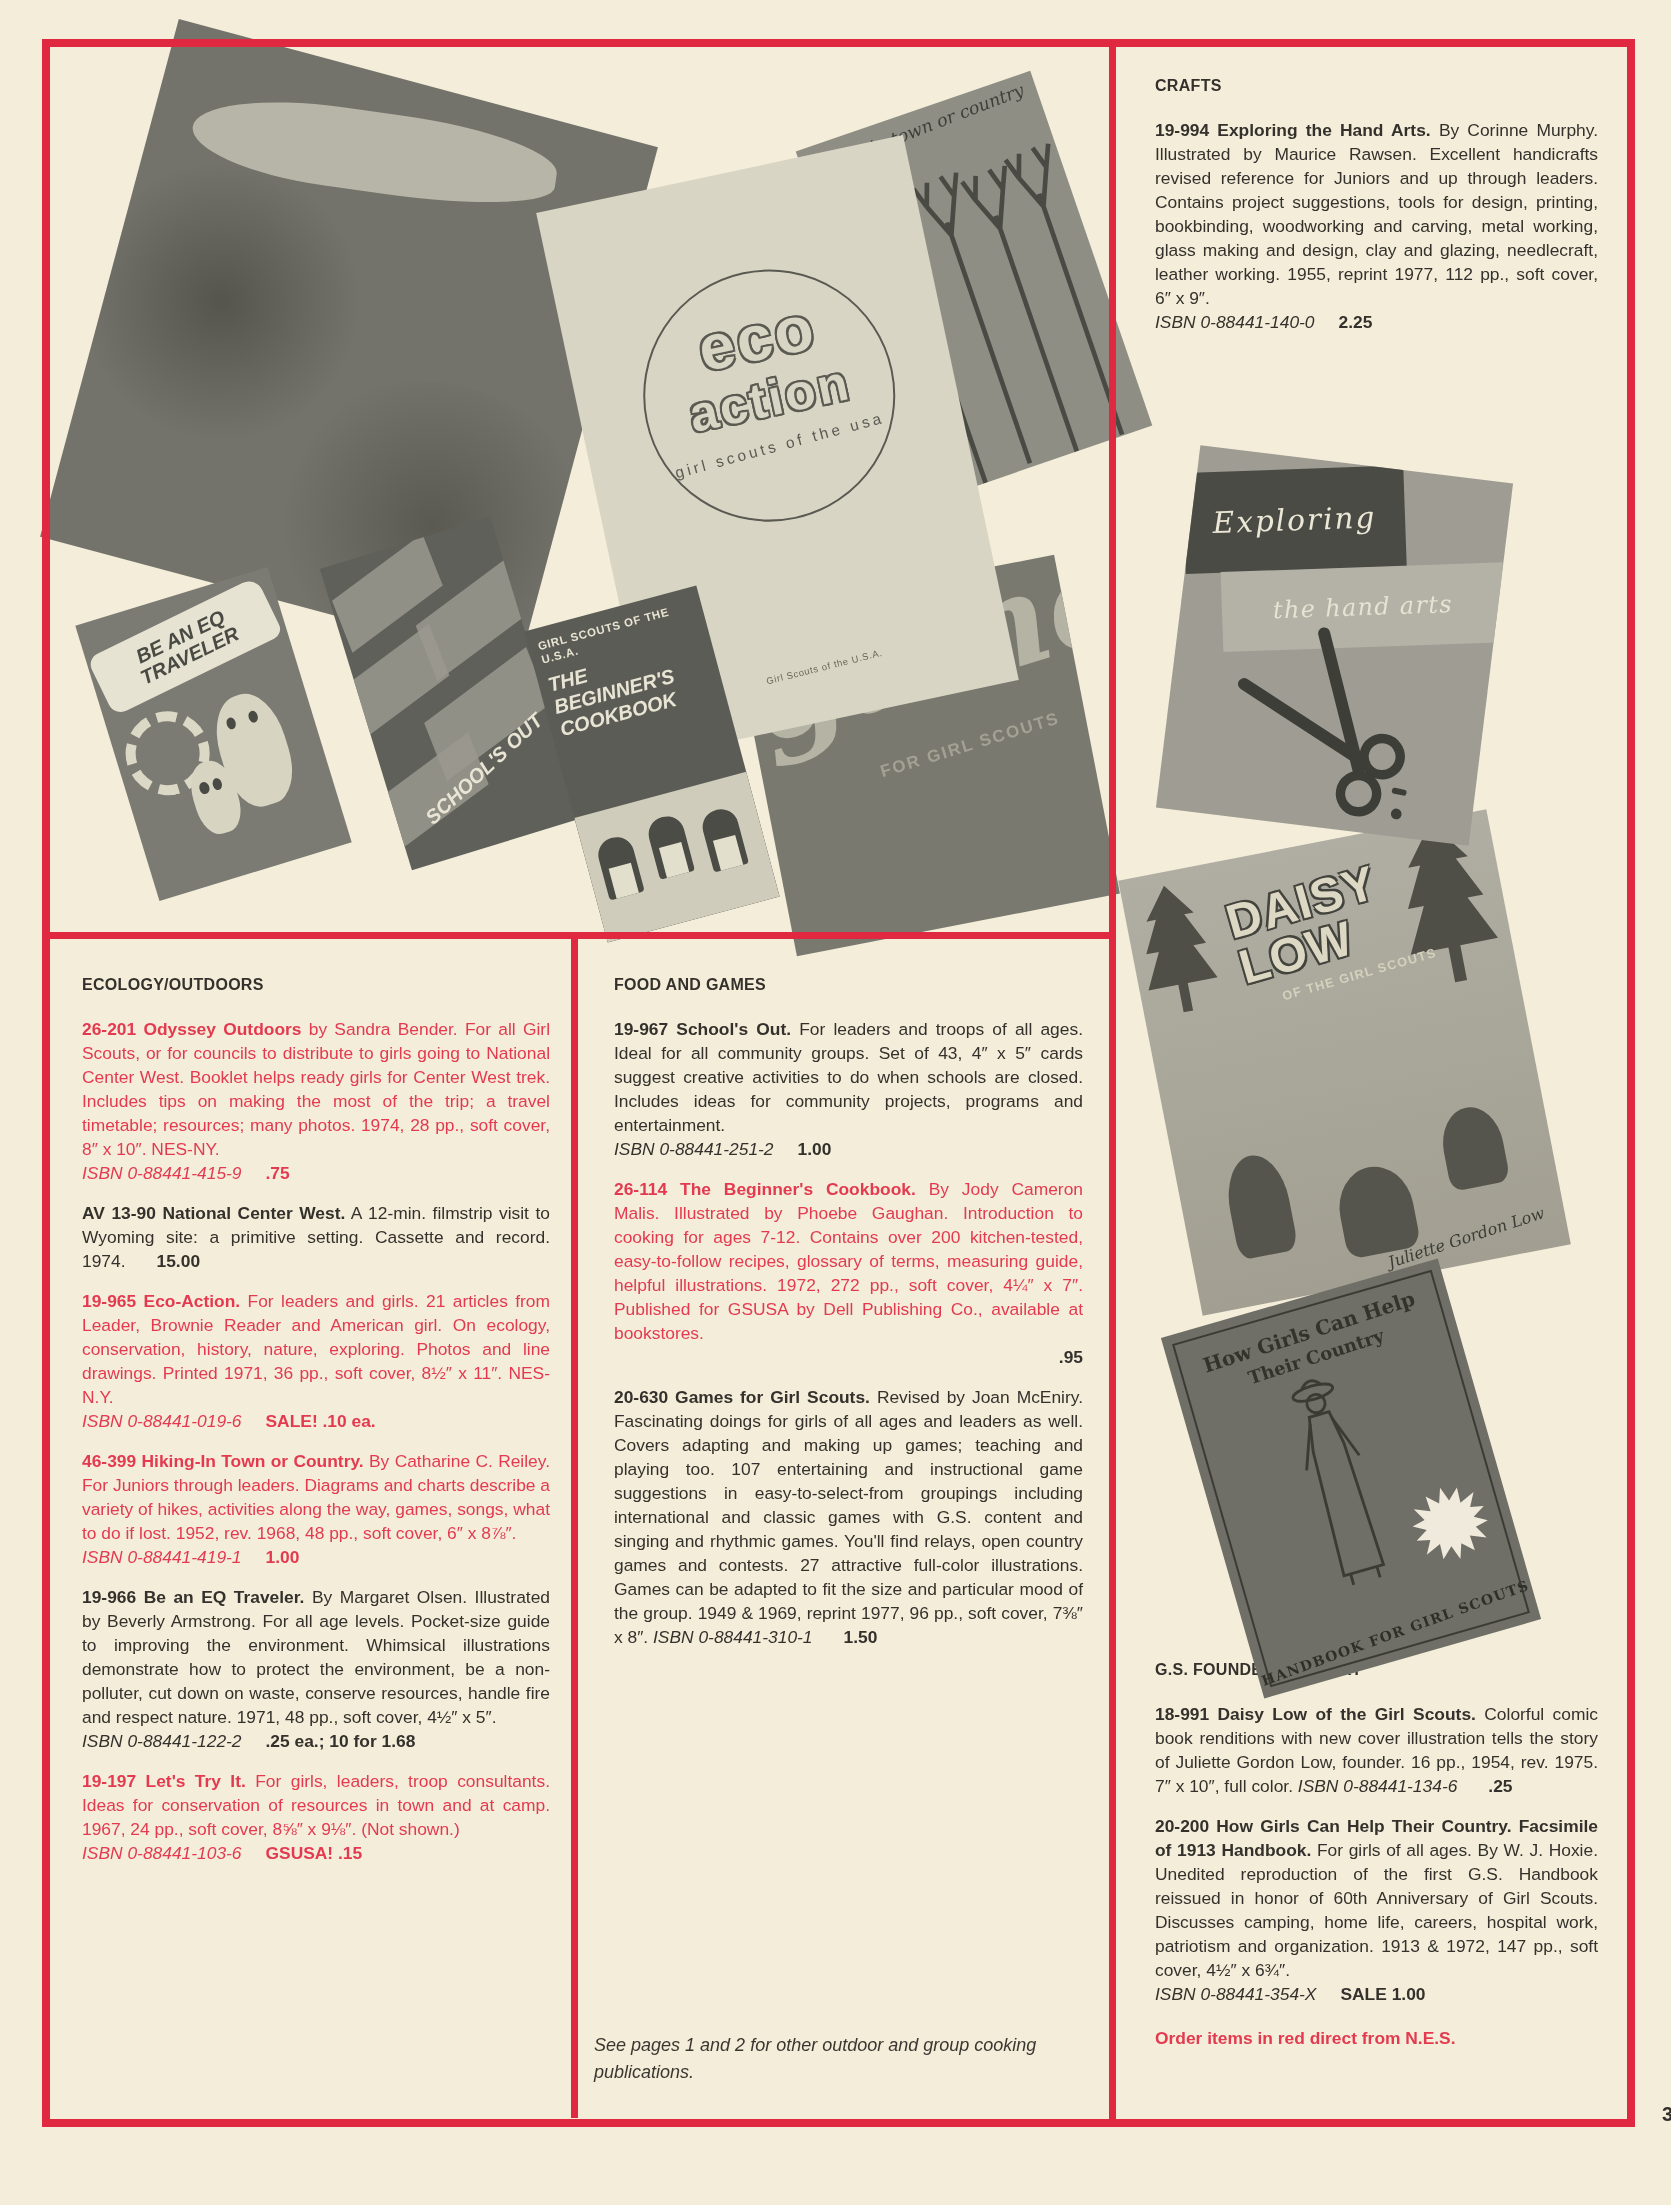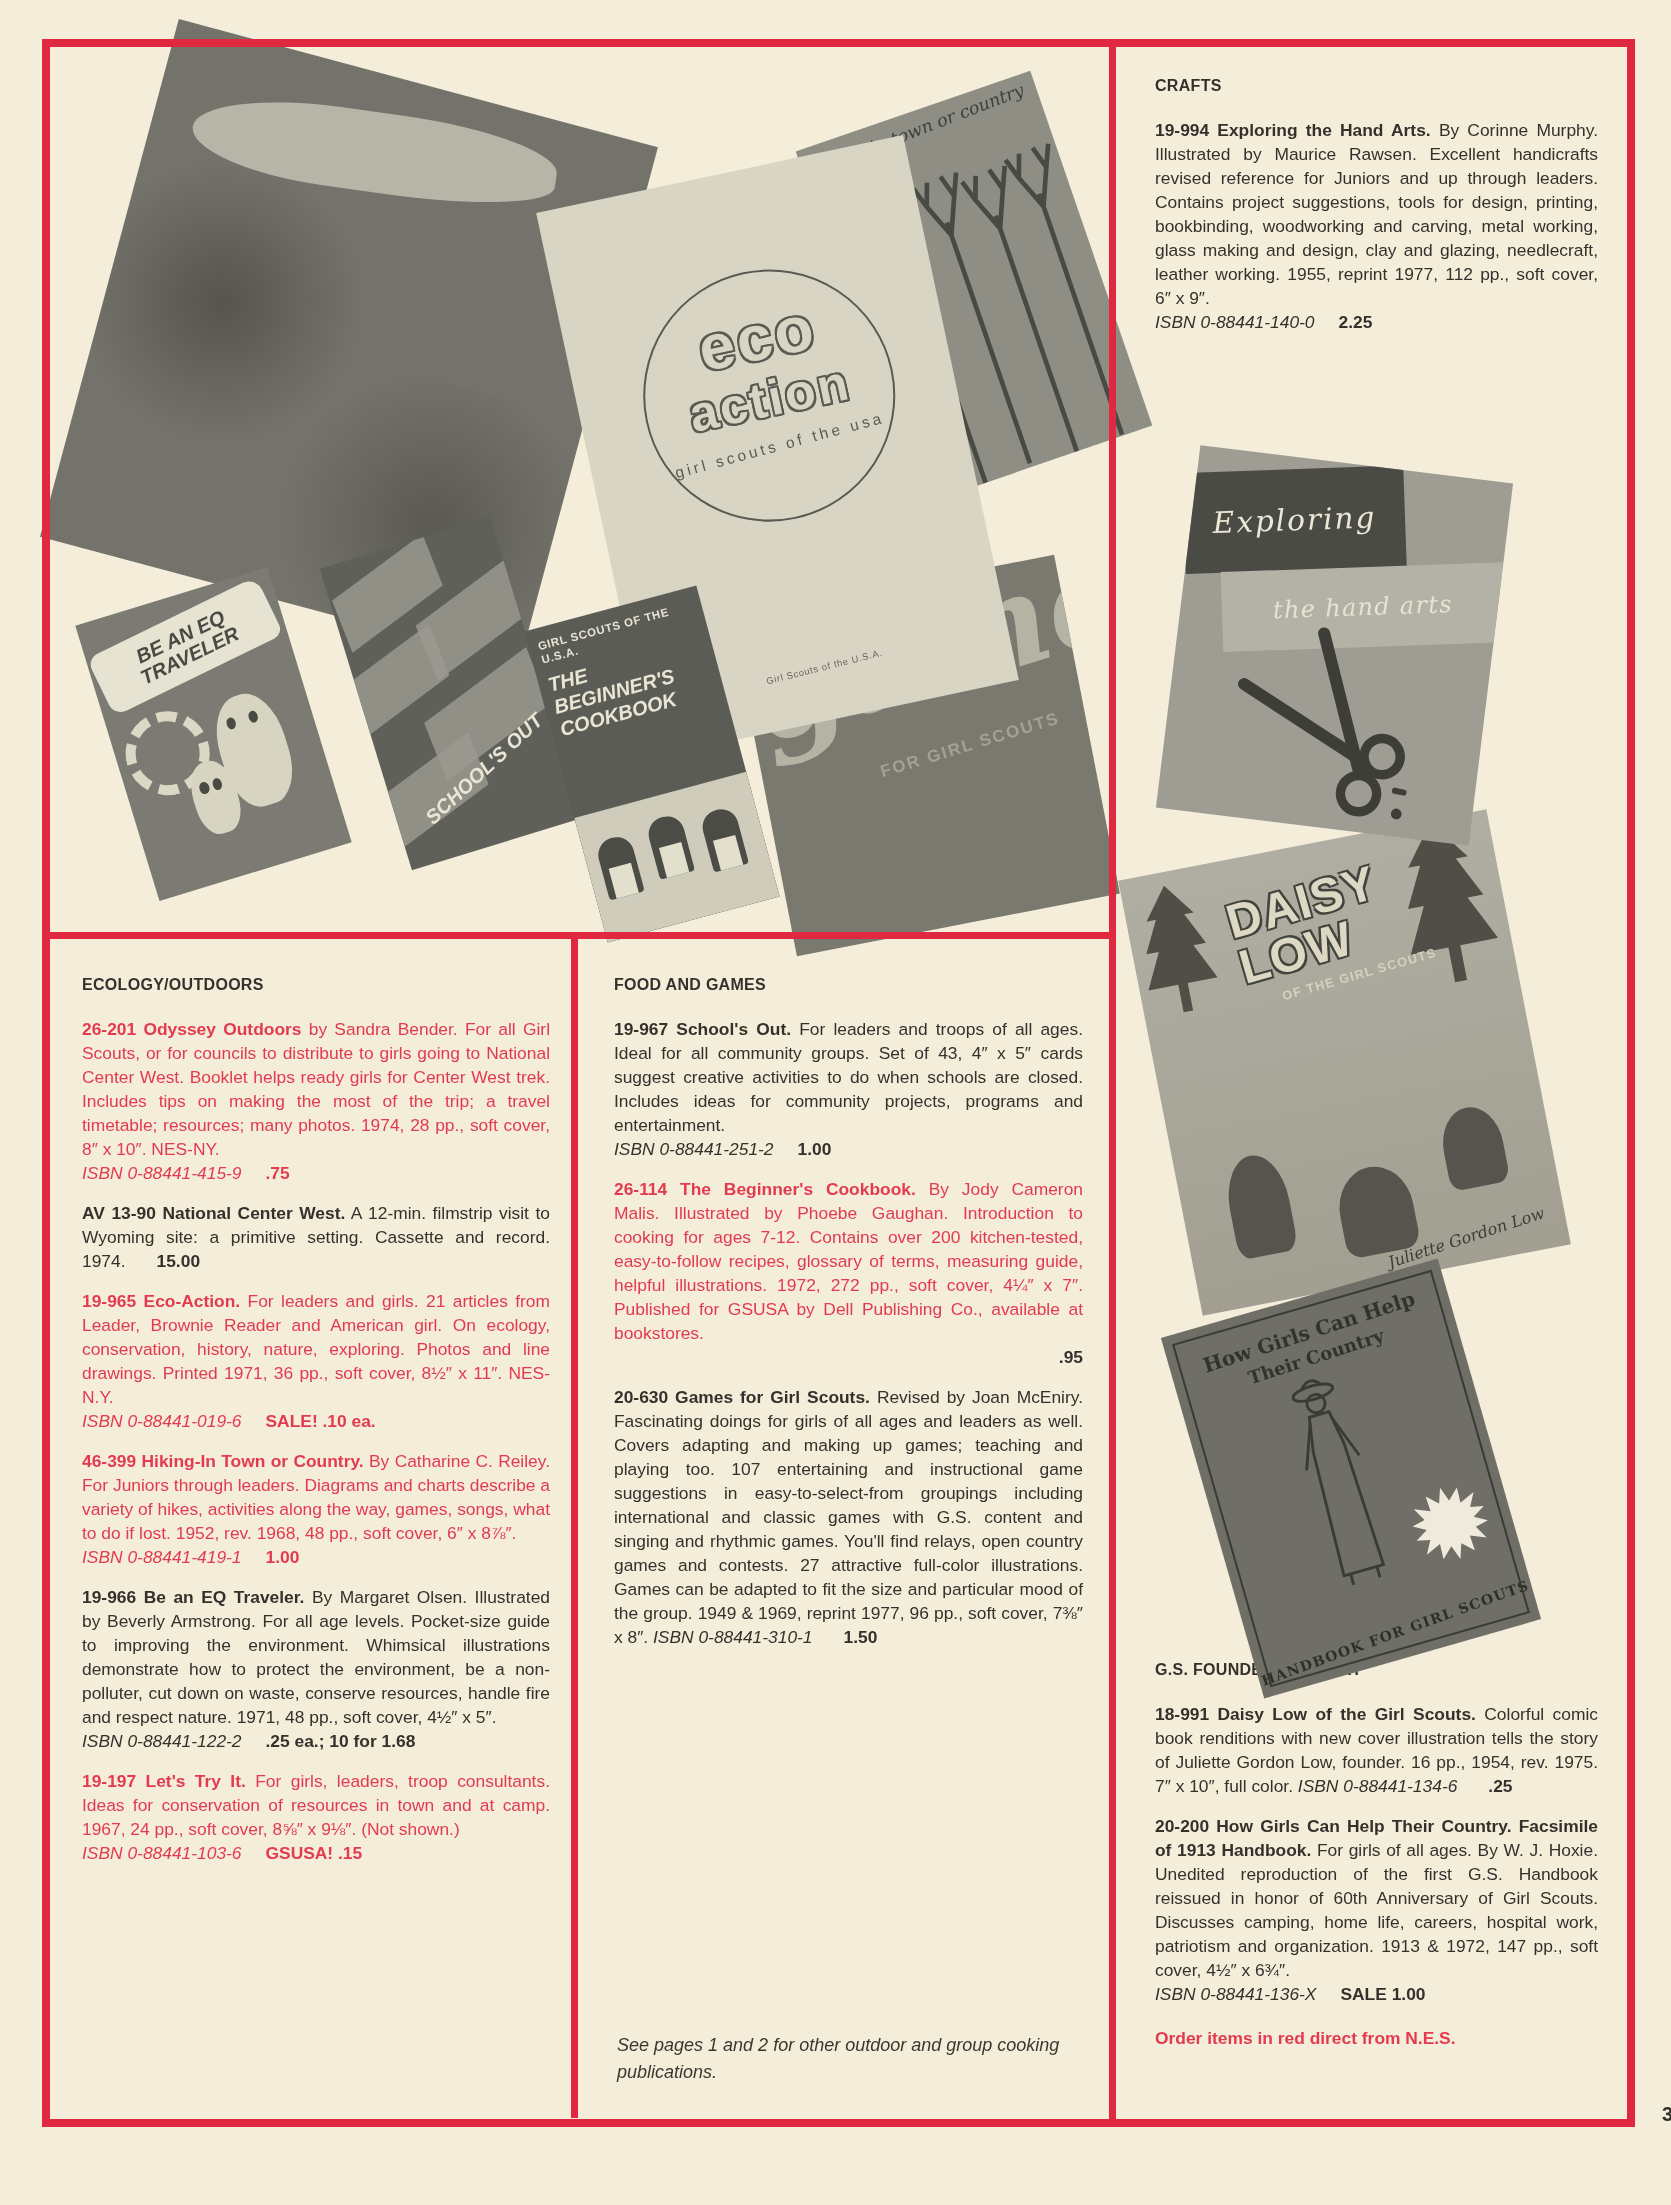--- a/index.html
+++ b/index.html
@@ -25,21 +25,21 @@
   .col-founders{left:1155px;top:1656px;width:443px;}
   h2{font-size:16px;line-height:27px;margin:0 0 19px 0;letter-spacing:0.3px;color:#34312c;font-weight:bold;}
   .listing{margin:0 0 16px 0;}
   .listing p{margin:0;}
   .lead{font-weight:bold;}
   .red{color:#e43a50;}
   .isbn{font-style:italic;}
   .price{font-weight:bold;margin-left:24px;}
   .price.inline{margin-left:31px;}
   .price-line{text-align:right;}
-  .footnote{position:absolute;left:617px;top:2032px;width:469px;font-size:18px;line-height:27px;font-style:italic;color:#3a3731;}
+  .footnote{position:absolute;left:594px;top:2032px;width:469px;font-size:18px;line-height:27px;font-style:italic;color:#3a3731;}
   .order-note{margin-top:20px;font-weight:bold;font-size:17.4px;color:#e43a50;text-align:left;}
   .pagenum{position:absolute;left:1662px;top:2103px;font-size:20px;font-weight:bold;color:#34312c;z-index:7;}
 
   
   .cover{position:absolute;overflow:hidden;}
   .ht{background-image:repeating-radial-gradient(circle at 0.7px 0.7px, rgba(0,0,0,.05) 0 0.7px, transparent 0.7px 2.7px);}
   
   .c-outdoors{left:101px;top:74px;width:496px;height:536px;transform:rotate(15deg);background:#73736b;z-index:1;}
   .c-outdoors .blob1{position:absolute;left:-27px;top:121px;width:282px;height:282px;border-radius:50%;background:radial-gradient(circle,#55554e 0%,rgba(85,85,78,0) 70%);}
   .c-outdoors .blob2{position:absolute;right:-40px;bottom:-27px;width:322px;height:282px;border-radius:50%;background:radial-gradient(circle,#5a5a52 0%,rgba(90,90,82,0) 70%);}
@@ -304,20 +304,20 @@
 
 <div class="col col-founders">
   <h2>G.S. FOUNDERS/HISTORY</h2>
 
   <div class="listing">
     <p><span class="lead">18-991 Daisy Low of the Girl Scouts.</span> <span>Colorful comic book renditions with new cover illustration tells the story of Juliette Gordon Low, founder. 16 pp., 1954, rev. 1975. 7″ x 10″, full color.</span> <span class="isbn">ISBN 0-88441-134-6</span><span class="price inline">.25</span></p>
   </div>
 
   <div class="listing">
     <p><span class="lead">20-200 How Girls Can Help Their Country. Facsimile of 1913 Handbook.</span> <span>For girls of all ages. By W. J. Hoxie. Unedited reproduction of the first G.S. Handbook reissued in honor of 60th Anniversary of Girl Scouts. Discusses camping, home life, careers, hospital work, patriotism and organization. 1913 &amp; 1972, 147 pp., soft cover, 4½″ x 6¾″.</span></p>
-    <p><span class="isbn">ISBN 0-88441-136-X</span><span class="price">SALE 1.00</span></p>
+    <p><span class="isbn">ISBN 0-88441-354-X</span><span class="price">SALE 1.00</span></p>
   </div>
 
   <div class="order-note">Order items in red direct from N.E.S.</div>
 </div>
 
 <div class="pagenum">3</div>
 
 
 </body></html>

